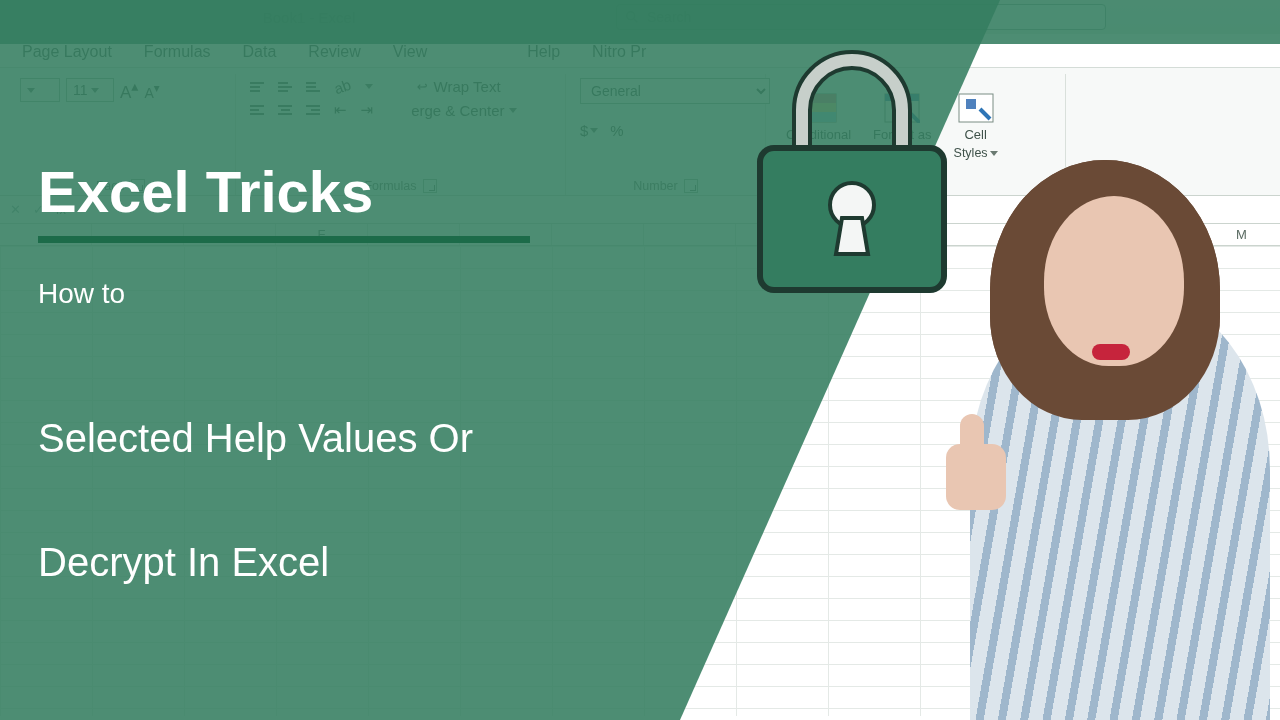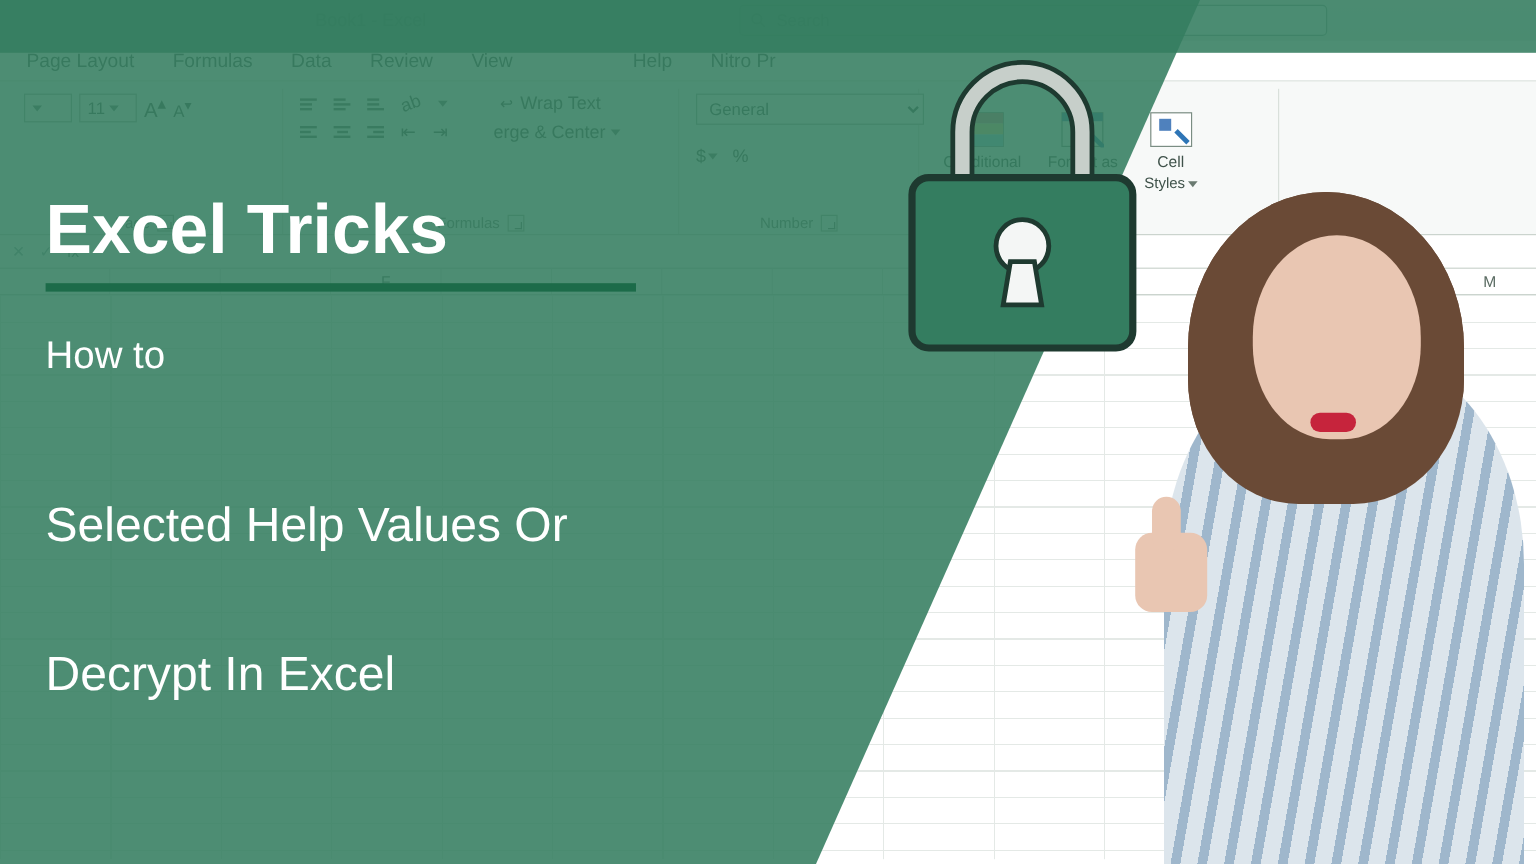--- a/index.html
+++ b/index.html
@@ -60,21 +60,21 @@
 
 .overlay { position:absolute; inset:0; pointer-events:none; }
 .tri { position:absolute; left:0; top:0; width:1000px; height:720px;
   background: rgba(52,125,96,0.88);
   clip-path: polygon(0 0, 100% 0, 68% 100%, 0 100%);
 }
 .greentop { position:absolute; left:0; top:0; right:0; height:44px; background: rgba(52,125,96,0.88);}
 .overlay .txt { position:absolute; left:38px; color:#fff; font-family: Liberation Sans, sans-serif; }
 .t-title { top:158px; font-size:58px; font-weight:600; }
 .rule { position:absolute; left:38px; top:236px; width:492px; height:7px; background:#1c6b49;}
-.t-howto { top:278px; font-size:32px;text-align:right; }
+.t-howto { top:278px; font-size:28px;text-align:right; }
 .t-main { top:332px; font-size:54px; font-weight:700; }
 .t-sub1 { top:416px; font-size:40px; }
 .t-sub3 { top:540px; font-size:40px; }
 
 
 .lock { position:absolute; left:742px; top:40px; width:220px; height:260px; }
 
 
 .presenter { position:absolute; right:0; bottom:0; width:360px; height:520px; }
 .presenter .body{position:absolute;right:10px;bottom:0;width:300px;height:430px;

